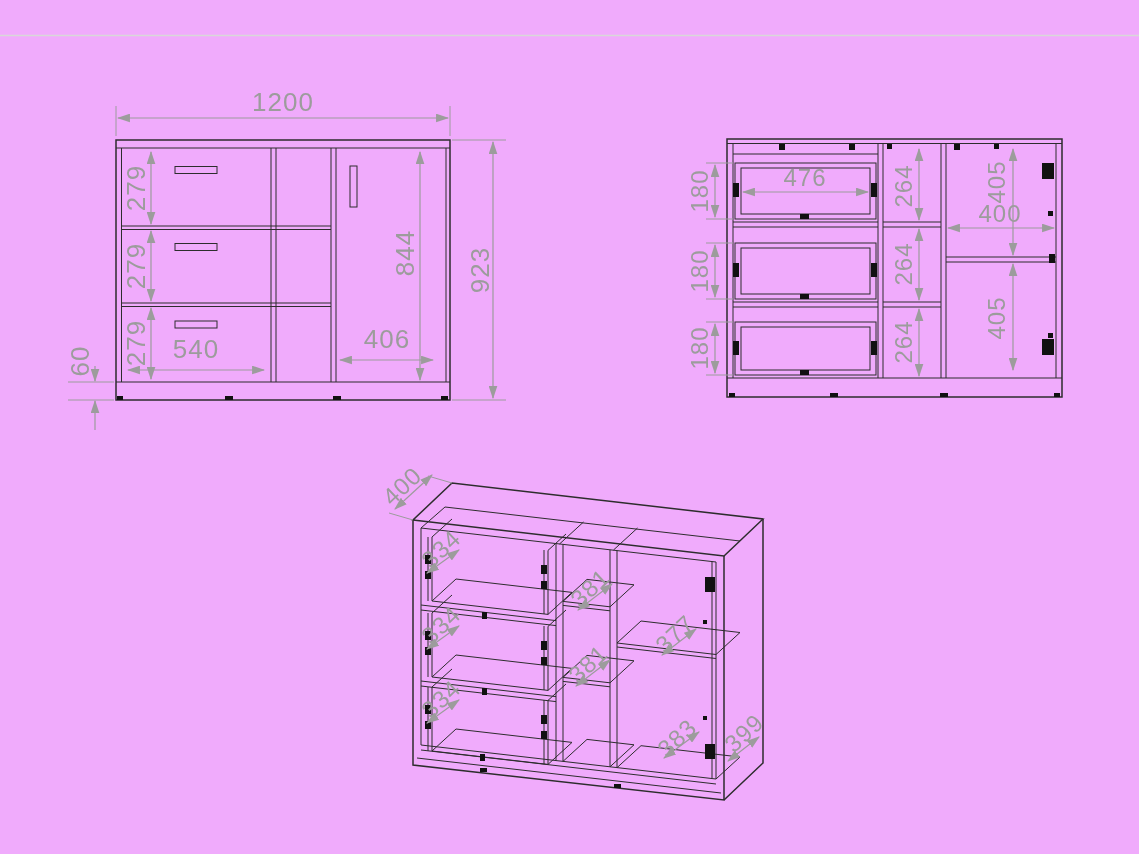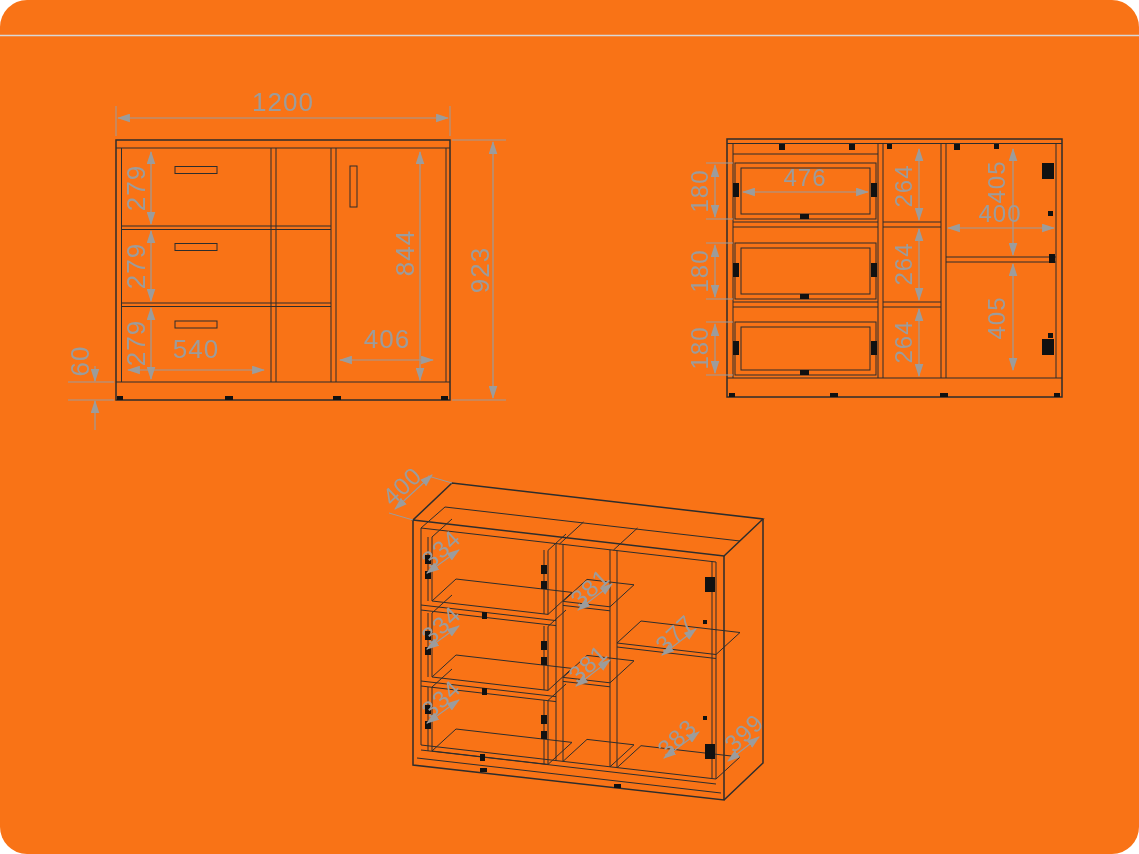--- a/index.html
+++ b/index.html
@@ -1,17 +1,17 @@
 <!DOCTYPE html>
 <html><head>
 <meta charset="utf-8">
 <style>
   html,body{margin:0;padding:0;background:#ffffff;}
-  .page{position:relative;width:1139px;height:854px;background:#f97316;overflow:hidden;
-        font-family:"Liberation Sans", sans-serif;border-radius:27px;}
+  .page{position:relative;width:1139px;height:854px;background:#f0abfc;overflow:hidden;
+        font-family:"Liberation Sans", sans-serif;}
   svg{display:block;}
   .ol  {stroke:#2d2d2d;stroke-width:1.5;fill:none;}
   .ol1 {stroke:#2d2d2d;stroke-width:1;fill:none;}
   .blk {fill:#111111;stroke:none;}
   .dim {stroke:#9c9c9c;stroke-width:1.2;fill:none;}
   .ext {stroke:#9c9c9c;stroke-width:1;fill:none;}
   .dimtxt{fill:#9c9c9c;font-size:26px;letter-spacing:1px;}
   .dimtxt2{fill:#9c9c9c;font-size:24px;letter-spacing:1px;}
 </style>
 </head>

